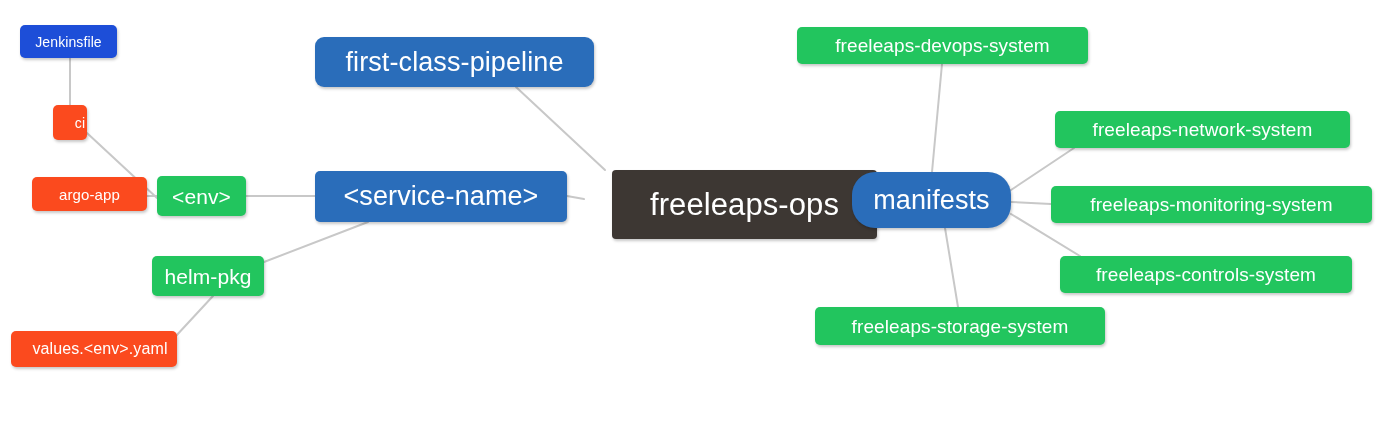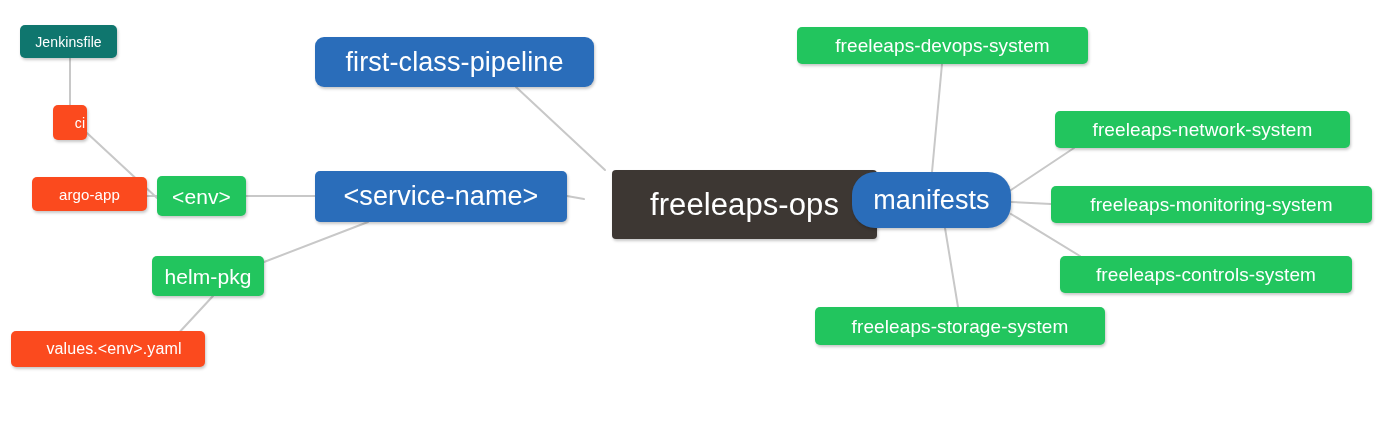--- a/index.html
+++ b/index.html
@@ -59,36 +59,36 @@
       <line x1="567" y1="196" x2="584" y2="199" stroke="#c8c8c8" stroke-width="2" stroke-linecap="round"></line>
       <line x1="516" y1="87" x2="605" y2="170" stroke="#c8c8c8" stroke-width="2" stroke-linecap="round"></line>
       <line x1="849" y1="202" x2="852" y2="202" stroke="#c8c8c8" stroke-width="2" stroke-linecap="round"></line>
       <line x1="932" y1="172" x2="942" y2="64" stroke="#c8c8c8" stroke-width="2" stroke-linecap="round"></line>
       <line x1="1011" y1="190" x2="1074" y2="148" stroke="#c8c8c8" stroke-width="2" stroke-linecap="round"></line>
       <line x1="1011" y1="202" x2="1051" y2="204" stroke="#c8c8c8" stroke-width="2" stroke-linecap="round"></line>
       <line x1="1011" y1="214" x2="1080" y2="256" stroke="#c8c8c8" stroke-width="2" stroke-linecap="round"></line>
       <line x1="945" y1="228" x2="958" y2="307" stroke="#c8c8c8" stroke-width="2" stroke-linecap="round"></line>
     </svg>
   <div id="nodes">
-      <div class="node" style="left: 20px; top: 25px; width: 97px; height: 33px; background: #0f766e; font-size: 14px;">
+      <div class="node" style="left: 20px; top: 25px; width: 97px; height: 33px; background: #1d4ed8; font-size: 14px;">
         <span>Jenkinsfile</span>
       </div>
       <div class="node" style="left: 53px; top: 105px; width: 34px; height: 35px; background: rgb(251, 74, 30); font-size: 14px; padding-left: 20px;">
         <span>ci</span>
       </div>
       <div class="node" style="left: 32px; top: 177px; width: 115px; height: 34px; background: rgb(251, 74, 30); font-size: 15px;">
         <span>argo-app</span>
       </div>
       <div class="node" style="left: 157px; top: 176px; width: 89px; height: 40px; background: rgb(34, 197, 94); font-size: 21px;">
         <span>&lt;env&gt;</span>
       </div>
       <div class="node" style="left: 152px; top: 256px; width: 112px; height: 40px; background: rgb(34, 197, 94); font-size: 21px;">
         <span>helm-pkg</span>
       </div>
-      <div class="node" style="left: 11px; top: 331px; width: 194px; height: 36px; background: rgb(251, 74, 30); font-size: 16px; padding-left: 12px;">
+      <div class="node" style="left: 11px; top: 331px; width: 166px; height: 36px; background: rgb(251, 74, 30); font-size: 16px; padding-left: 12px;">
         <span>values.&lt;env&gt;.yaml</span>
       </div>
       <div class="node" style="left: 315px; top: 171px; width: 252px; height: 51px; background: rgb(42, 109, 186); font-size: 27px;">
         <span>&lt;service-name&gt;</span>
       </div>
       <div class="node" style="left: 315px; top: 37px; width: 279px; height: 50px; background: rgb(42, 109, 186); font-size: 27px; border-radius: 9px;">
         <span>first-class-pipeline</span>
       </div>
       <div class="node root" style="left: 584px; top: 170px; width: 265px; height: 69px; background: rgb(61, 55, 51); font-size: 31px;">
         <span>freeleaps-ops</span>

